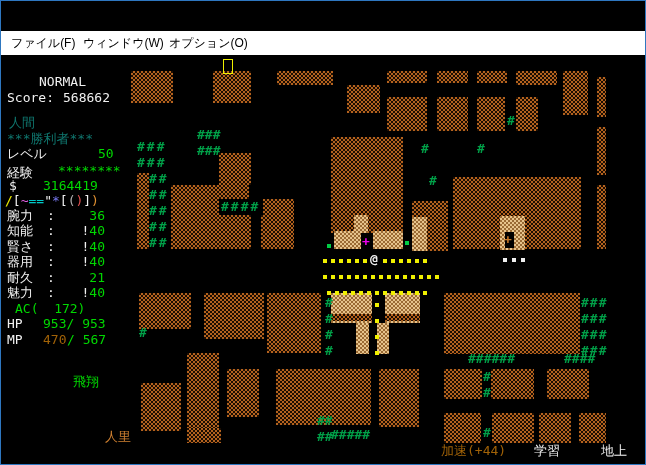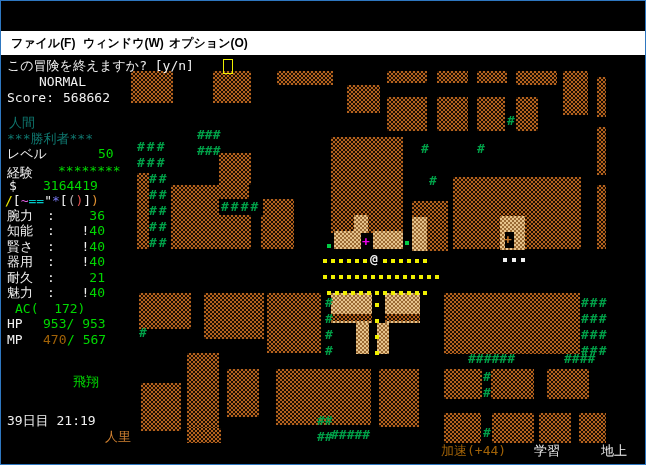--- a/index.html
+++ b/index.html
@@ -5,21 +5,21 @@
   html,body{margin:0;padding:0;background:#555;}
   #win{position:relative;width:646px;height:465px;background:#000;border:1px solid #2e77c0;box-sizing:border-box;font-family:"Liberation Sans",sans-serif;overflow:hidden;}
   
   #titlebar{position:absolute;left:0;top:0;width:644px;height:30px;background:#ffffff;}
   #appicon{position:absolute;left:9px;top:7px;width:16px;height:16px;background:conic-gradient(#7fae62 0 25%,#e8e8e8 0 40%,#4a7a3a 0 60%,#303030 0 75%,#b0c890 0 100%);outline:1px solid #9a9a9a;}
   #title{position:absolute;left:32px;top:8px;font-size:12px;color:#000;}
   .ctl{position:absolute;top:0;width:45px;height:30px;text-align:center;line-height:30px;font-size:12px;color:#222;}
   #min{right:92px} #max{right:46px} #close{right:0}
   
   #menubar{position:absolute;left:0;top:30px;width:644px;height:24px;background:#ffffff;}
-  .menuitem{position:absolute;top:4px;font-size:12px;color:#000;font-weight:bold;}
+  .menuitem{position:absolute;top:4px;font-size:12px;color:#000;}
   
   #game{position:absolute;left:2px;top:54px;width:642px;height:409px;background:#000;}
   .t{position:absolute;font:13px/16px "DejaVu Sans Mono",monospace;white-space:pre;letter-spacing:0px;}
   .wt{color:#f0f0f0}.gn{color:#00d800}.cy{color:#0f766e}.yl{color:#a16207}.or{color:#d08030}
   .rt{text-align:right;width:60px;display:inline-block}
   #cursor{position:absolute;left:222px;top:58px;width:8px;height:13px;border:1px solid #f0f000;}
   
   .wall{position:absolute;background:repeating-conic-gradient(#b4621e 0% 25%,#1a0d02 0% 50%) 0 0/4px 4px;}
   .wall.lit{background:repeating-conic-gradient(#e6c38c 0% 25%,#9a6a34 0% 50%) 0 0/4px 4px;}
   .wall.blk{background:#000;}
@@ -174,21 +174,20 @@
       <div class="dot" style="left: 374px; top: 318px; background: rgb(240, 240, 0);"></div>
       <div class="dot" style="left: 374px; top: 334px; background: rgb(240, 240, 0);"></div>
       <div class="dot" style="left: 374px; top: 350px; background: rgb(240, 240, 0);"></div>
       <div class="dot" style="left: 502px; top: 257px; background: rgb(240, 240, 240);"></div>
       <div class="dot" style="left: 511px; top: 257px; background: rgb(240, 240, 240);"></div>
       <div class="dot" style="left: 520px; top: 257px; background: rgb(240, 240, 240);"></div>
       <div class="dot" style="left: 326px; top: 243px; background: rgb(0, 204, 68);"></div>
       <div class="dot" style="left: 404px; top: 240px; background: rgb(0, 204, 68);"></div>
     </div>
 
-  <div class="t wt" style="left:6px;top:57px">この冒険を終えますか? [y/n]</div>
   <div id="cursor"></div>
   <div class="t wt" style="left:38px;top:73px">NORMAL</div>
   <div class="t wt" style="left:6px;top:89px">Score:</div>
   <div class="t wt" style="left:62px;top:89px">568662</div>
 
   <div class="t cy" style="left:8px;top:114px">人間</div>
   <div class="t cy" style="left:6px;top:130px">***勝利者***</div>
   <div class="t wt" style="left:6px;top:145px">レベル</div>
   <div class="t gn" style="left:97px;top:145px">50</div>
   <div class="t wt" style="left:6px;top:164px">経験</div>
@@ -205,19 +204,18 @@
   <div class="t" style="left:6px;top:284px"><span class="wt">魅力</span><span class="wt" style="position:absolute;left:40px">:</span><span class="rt" style="position:absolute;left:38px"><span class="wt">!</span><span class="gn">40</span></span></div>
 
   <div class="t gn" style="left:14px;top:300px">AC(  172)</div>
   <div class="t wt" style="left:6px;top:315px">HP</div>
   <div class="t gn" style="left:42px;top:315px">953/ 953</div>
   <div class="t wt" style="left:6px;top:331px">MP</div>
   <div class="t yl" style="left:42px;top:331px">470</div>
   <div class="t gn" style="left:66px;top:331px">/ 567</div>
 
   <div class="t gn" style="left:72px;top:373px">飛翔</div>
-  <div class="t wt" style="left:6px;top:412px">39日目 21:19</div>
   <div class="t or" style="left:104px;top:428px">人里</div>
   <div class="t yl" style="left:440px;top:442px">加速(+44)</div>
   <div class="t wt" style="left:533px;top:442px">学習</div>
   <div class="t wt" style="left:600px;top:442px">地上</div>
 
 </div>
 
 </body></html>

